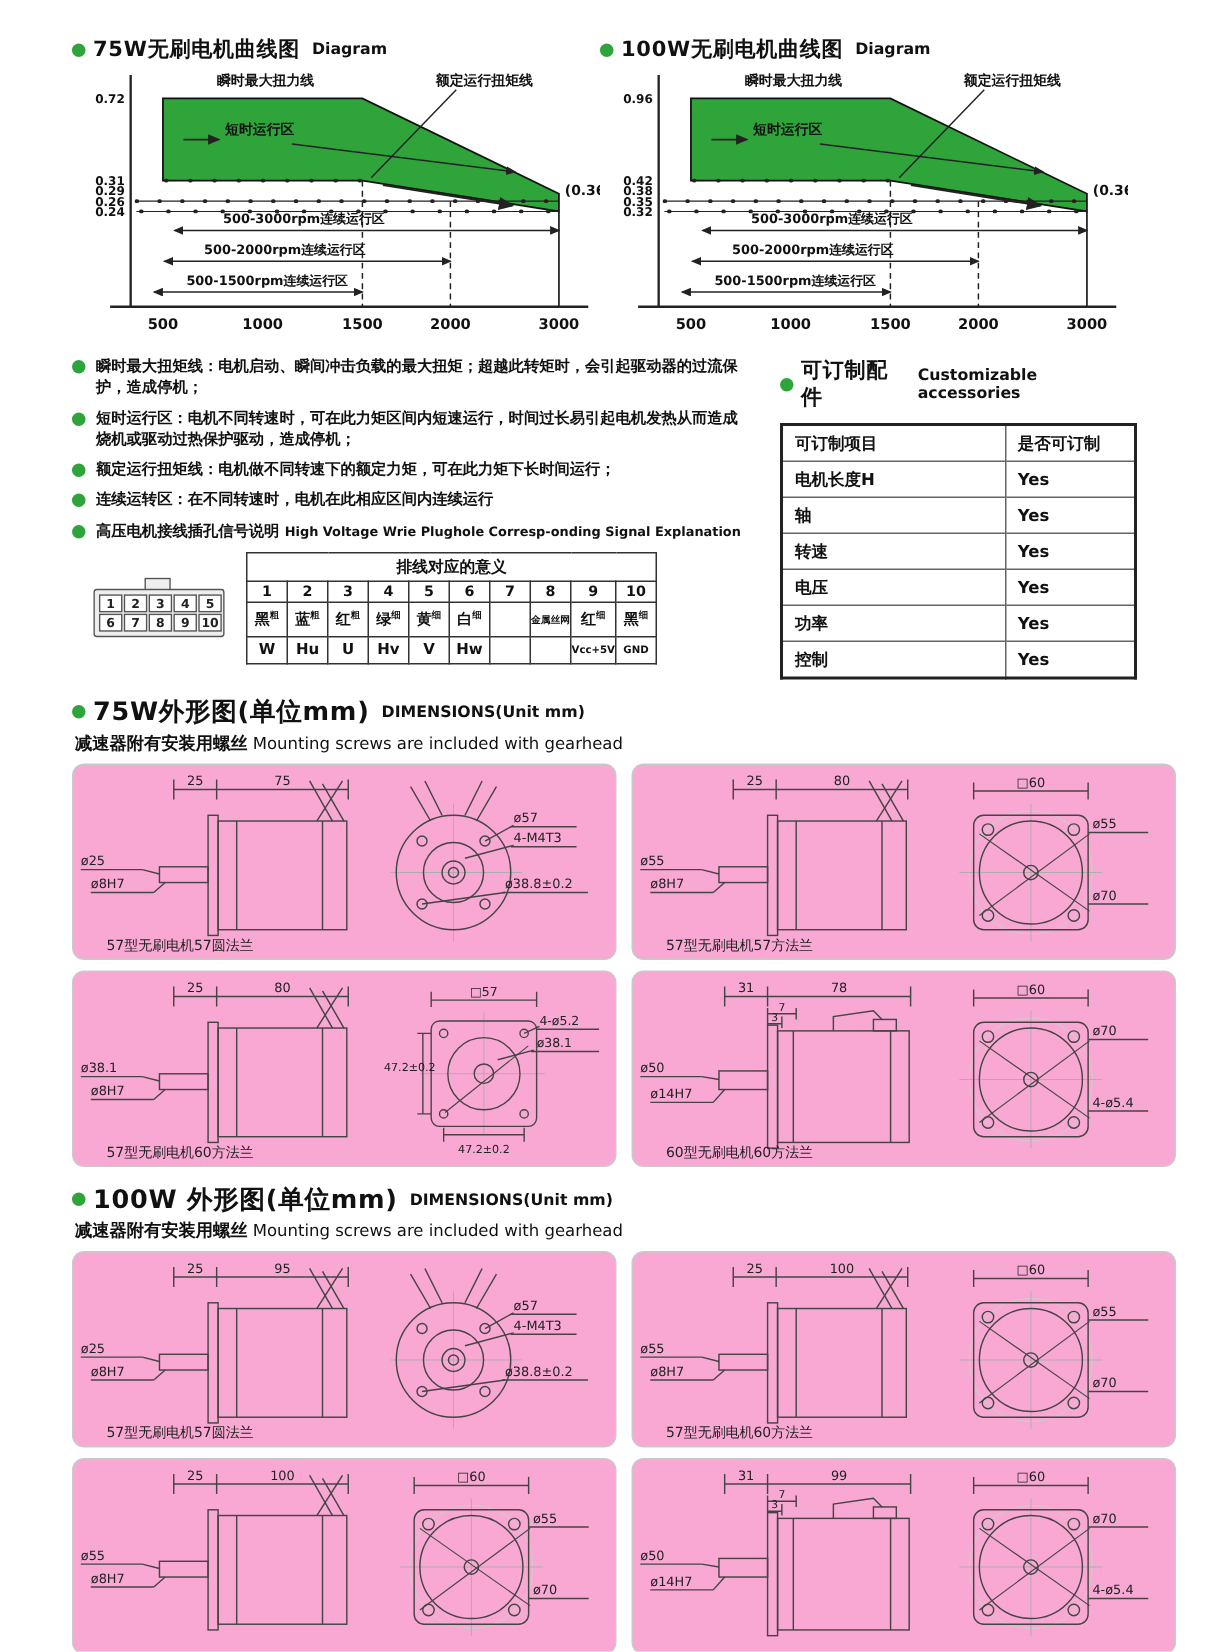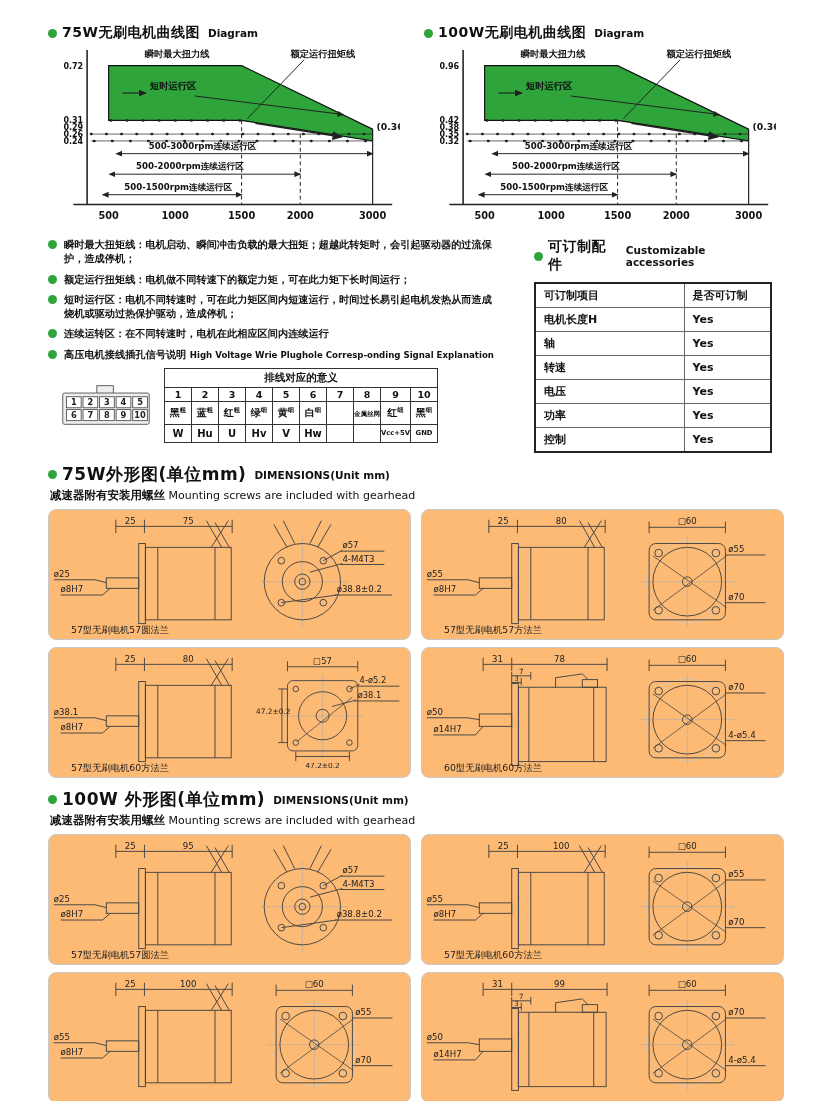--- a/index.html
+++ b/index.html
@@ -1,31 +1,31 @@
 <!DOCTYPE html>
 <html><head>
 <meta charset="utf-8">
 <style>
   html,body{margin:0;padding:0;background:#fff;}
   body{width:820px;height:1101px;overflow:hidden;font-family:"DejaVu Sans","Liberation Sans",sans-serif;color:#111;}
   .page{padding:24px 46px 0 48px;box-sizing:border-box;}
-  .charts-row{display:flex;gap:24px;}
+  .charts-row{display:flex;}
   .chart-block{width:352px;}
   .sec-head{display:flex;align-items:center;gap:5px;margin-bottom:2px;}
   .dot{width:9px;height:9px;border-radius:50%;background:#2ea43b;flex:none;}
   .t-zh{font-weight:bold;font-size:14px;letter-spacing:.5px;}
   .t-en{font-weight:bold;font-size:10.5px;margin-left:3px;}
   .big-zh{font-size:17px;}
   .chart-svg{width:352px;height:188px;display:block;}
   svg text{font-family:"DejaVu Sans","Liberation Sans",sans-serif;}
   .ctxt{font-size:9.5px;font-weight:bold;fill:#111;}
   .cyt{font-size:8.2px;font-weight:bold;fill:#111;}
   .cxt{font-size:10px;font-weight:bold;fill:#111;}
   .czone{font-size:8.8px;font-weight:bold;fill:#111;}
-  .mid-row{display:flex;margin-top:6px;gap:14px;}
+  .mid-row{display:flex;margin-top:6px;}
   .notes{width:452px;}
   .note-item{display:flex;gap:7px;margin-bottom:6px;}
   .note-dot{width:9px;height:9px;border-radius:50%;background:#2ea43b;flex:none;margin-top:2px;}
   .note-text{font-size:10.2px;font-weight:bold;line-height:1.4;}
   .note-en{font-size:8.6px;}
   .wiring{display:flex;align-items:center;gap:12px;margin:4px 0 0 12px;}
   .conn-svg{width:92px;height:46px;}
   .wtable{border-collapse:collapse;}
   .wtable th,.wtable td{border:1px solid #333;text-align:center;font-weight:bold;padding:1px 0;}
   .wtable th{font-size:10.5px;padding:2px 0;}
@@ -37,21 +37,21 @@
   .wsig-sm{font-size:6.8px;}
   .custom{margin-left:20px;width:238px;}
   .ctable{border-collapse:collapse;border:2px solid #222;margin-top:8px;}
   .ctable th,.ctable td{border:1px solid #666;font-size:11px;font-weight:bold;text-align:left;padding:4px 8px;}
   .ctable .c1{width:138px;}
   .ctable .c2{width:72px;}
   .dims-section{margin-top:10px;}
   .dims-note{font-size:11px;margin:1px 0 6px 2px;}
   .dims-note b{font-size:11.5px;text-align:center;}
   .grid{display:grid;grid-template-columns:1fr 1fr;gap:7px 10px;}
-  .cell{position:relative;border:1px solid #c9c9c9;border-radius:8px;height:131px;display:flex;align-items:center;padding:2px 6px 2px 2px;box-sizing:border-box;background:#fdba74;}
+  .cell{position:relative;border:1px solid #c9c9c9;border-radius:8px;height:131px;display:flex;align-items:center;padding:2px 6px 2px 2px;box-sizing:border-box;background:#f9a8d4;}
   .side-svg{width:205px;height:124px;flex:none;}
   .flange-svg{width:148px;height:124px;margin-left:auto;}
   .caption{position:absolute;bottom:2px;left:22px;width:190px;text-align:left;font-size:9.3px;color:#222;}
   .d{font-size:9px;fill:#222;}
   .ds{font-size:7.5px;fill:#222;}
   .dl{font-size:8px;fill:#222;}
   .hiddefs{position:absolute;width:0;height:0;}
 </style>
 </head>
 <body>
@@ -299,25 +299,25 @@
   </div>
 
   <div class="mid-row">
     <div class="notes">
       <div class="note-item">
         <span class="note-dot"></span>
         <span class="note-text">瞬时最大扭矩线：电机启动、瞬间冲击负载的最大扭矩；超越此转矩时，会引起驱动器的过流保护，造成停机；</span>
       </div>
       <div class="note-item">
         <span class="note-dot"></span>
-        <span class="note-text">额定运行扭矩线：电机做不同转速下的额定力矩，可在此力矩下长时间运行；</span>
+        <span class="note-text">短时运行区：电机不同转速时，可在此力矩区间内短速运行，时间过长易引起电机发热从而造成烧机或驱动过热保护驱动，造成停机；</span>
       </div>
       <div class="note-item">
         <span class="note-dot"></span>
-        <span class="note-text">短时运行区：电机不同转速时，可在此力矩区间内短速运行，时间过长易引起电机发热从而造成烧机或驱动过热保护驱动，造成停机；</span>
+        <span class="note-text">额定运行扭矩线：电机做不同转速下的额定力矩，可在此力矩下长时间运行；</span>
       </div>
       <div class="note-item">
         <span class="note-dot"></span>
         <span class="note-text">连续运转区：在不同转速时，电机在此相应区间内连续运行</span>
       </div>
       <div class="note-item">
         <span class="note-dot"></span>
         <span class="note-text">
           <span>高压电机接线插孔信号说明</span>
           <span class="note-en">High Voltage Wrie Plughole Corresp-onding Signal Explanation</span>

